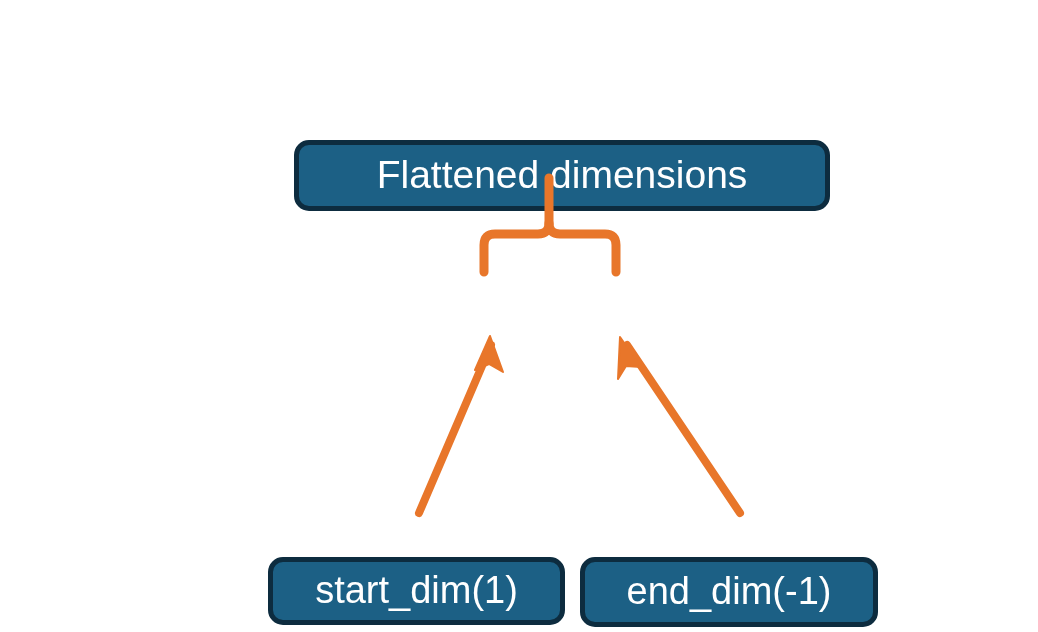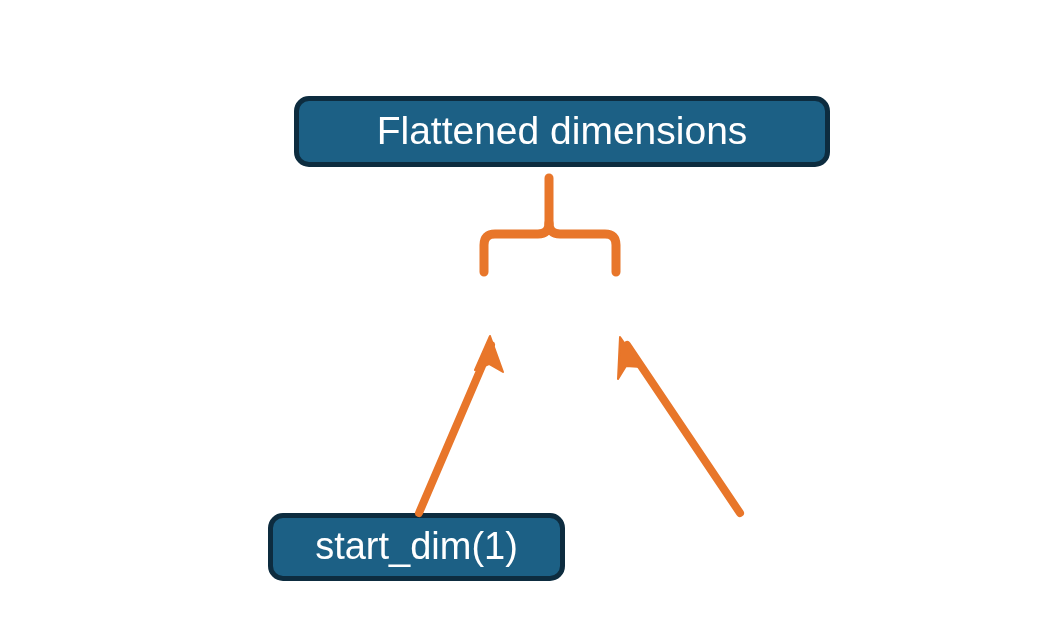--- a/index.html
+++ b/index.html
@@ -23,20 +23,21 @@
     background: #1c6085;
     border: 5px solid #0d2c3f;
     border-radius: 16px;
     display: flex;
     align-items: center;
     justify-content: center;
     color: #ffffff;
     text-align: center;
     line-height: 1.1;
     white-space: nowrap;
+    margin-top: 44px;
   }
   #node-flattened {
     left: 294px;
     top: 96px;
     width: 536px;
     height: 71px;
     border-radius: 15px;
     font-size: 39px;
   }
   #node-shape {
@@ -83,20 +84,23 @@
 
   <div class="node" id="node-flattened">
     <span>Flattened dimensions</span>
   </div>
 
 
   <div class="node" id="node-startdim">
     <span>start_dim(1)</span>
   </div>
 
+  <div class="node" id="node-enddim">
+    <span>end_dim(-1)</span>
+  </div>
 
   <svg id="overlay" viewBox="0 0 1038 632" width="1038" height="632">
 
     <g>
       <path d="M 484 272
                L 484 245
                Q 484 234 495 234
                L 538 234
                Q 549 234 549 223
                Q 549 234 560 234

